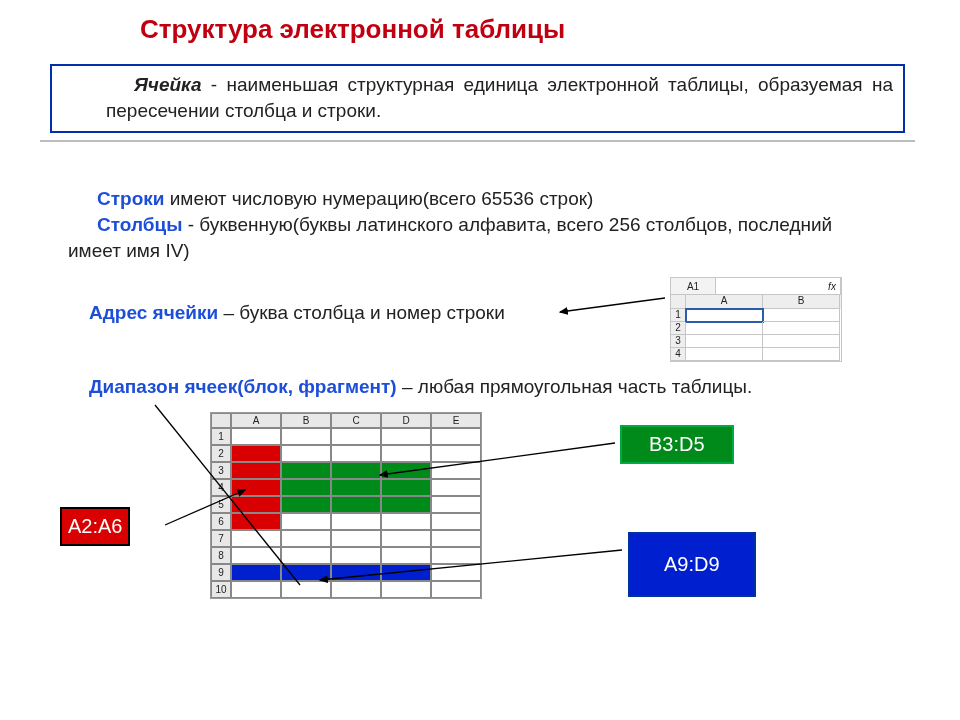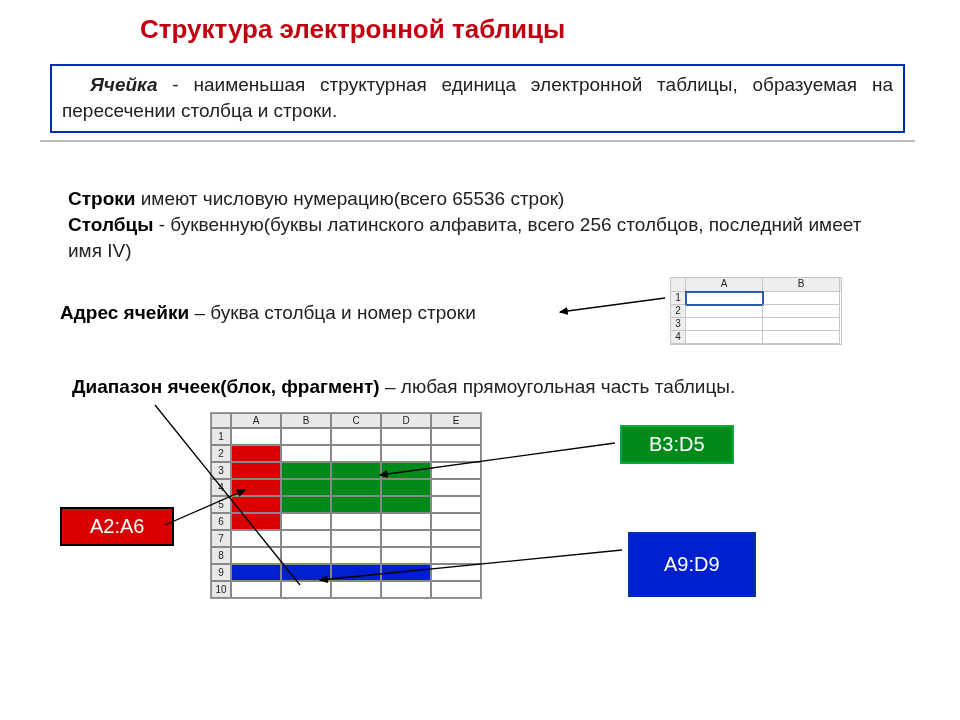--- a/index.html
+++ b/index.html
@@ -25,35 +25,35 @@
     position: absolute;
     left: 50px; top: 64px;
     width: 855px;
     border: 2px solid #0030b0;
     padding: 6px 10px 8px 10px;
     box-sizing: border-box;
     line-height: 1.35;
     text-align: justify;
   }
   .def-box .term { font-style: italic; font-weight: bold; }
-  .def-inner { text-indent: 28px; }
+  .def-inner { text-indent: 28px; margin-left: 44px; }
   .underline {
     position: absolute; left: 40px; top: 140px; width: 875px; height: 0;
     border-top: 2px solid #bdbdbd;
   }
   .rows-line, .cols-line, .addr-line, .range-line {
     position: absolute;
     left: 68px;
     line-height: 1.35;
   }
   .rows-line { top: 186px; width: 820px; }
   .cols-line { top: 212px; width: 820px; }
   .addr-line { top: 300px; left: 60px; }
-  .range-line { top: 374px; left: 72px; width: 850px; }
-  .red-b { color: #000000; font-weight: bold; }
+  .range-line { top: 374px; left: 60px; width: 850px; }
+  .red-b { color: #1d4ed8; font-weight: bold; margin-left: 29px; }
   .mini-sheet {
     position: absolute;
     left: 670px; top: 277px;
     width: 170px;
     border: 1px solid #c6c6c6;
     font-size: 10px;
     background: #fff;
   }
   .ms-top { display: flex; border-bottom: 1px solid #c6c6c6; height: 16px; }
   .ms-namebox { width: 44px; border-right: 1px solid #c6c6c6; display:flex; align-items:center; justify-content:center; background:#f3f3f3;}
@@ -91,21 +91,21 @@
   .sheet td { height: 17px; width: 50px; }
   .rownum { background: #e8e8e8; width: 20px !important; }
   .fill-red   { background: #d80000; }
   .fill-green { background: #008a1a; }
   .fill-blue  { background: #0020d0; }
 
   .label-box {
     position: absolute;
     color: #fff;
     font-size: 20px;
-    padding: 6px 28px;
+    padding: 6px 6px;
     text-align: center;
   }
   .lbl-a2a6 { left: 60px;  top: 507px; background: #d80000; border: 2px solid #000; }
   .lbl-b3d5 { left: 620px; top: 425px; background: #008a1a; border: 2px solid #0a4; padding: 6px 27px;}
   .lbl-a9d9 { left: 628px; top: 532px; background: #0020d0; border: 2px solid #039; padding: 19px 34px;}
 
   
   svg.arrows {
     position: absolute;
     left: 0; top: 0; width: 960px; height: 720px;
@@ -129,20 +129,25 @@
 </div>
 <div class="cols-line">
   <span class="red-b">Столбцы</span><span> - буквенную(буквы латинского алфавита, всего 256 столбцов, последний имеет имя IV)</span>
 </div>
 
 <div class="addr-line">
   <span class="red-b">Адрес ячейки</span><span> – буква столбца и номер строки</span>
 </div>
 
 <div class="mini-sheet">
+  <div class="ms-top">
+    <div class="ms-namebox">A1</div>
+    <div class="ms-rest"></div>
+    <div class="ms-fx">fx</div>
+  </div>
   <div class="ms-head">
     <div class="ms-rh"></div>
     <div class="ms-ch">A</div>
     <div class="ms-ch">B</div>
   </div>
   <div class="ms-row">
       <div class="ms-r">1</div>
       <div class="ms-c ms-sel"></div>
       <div class="ms-c"></div>
     </div>

